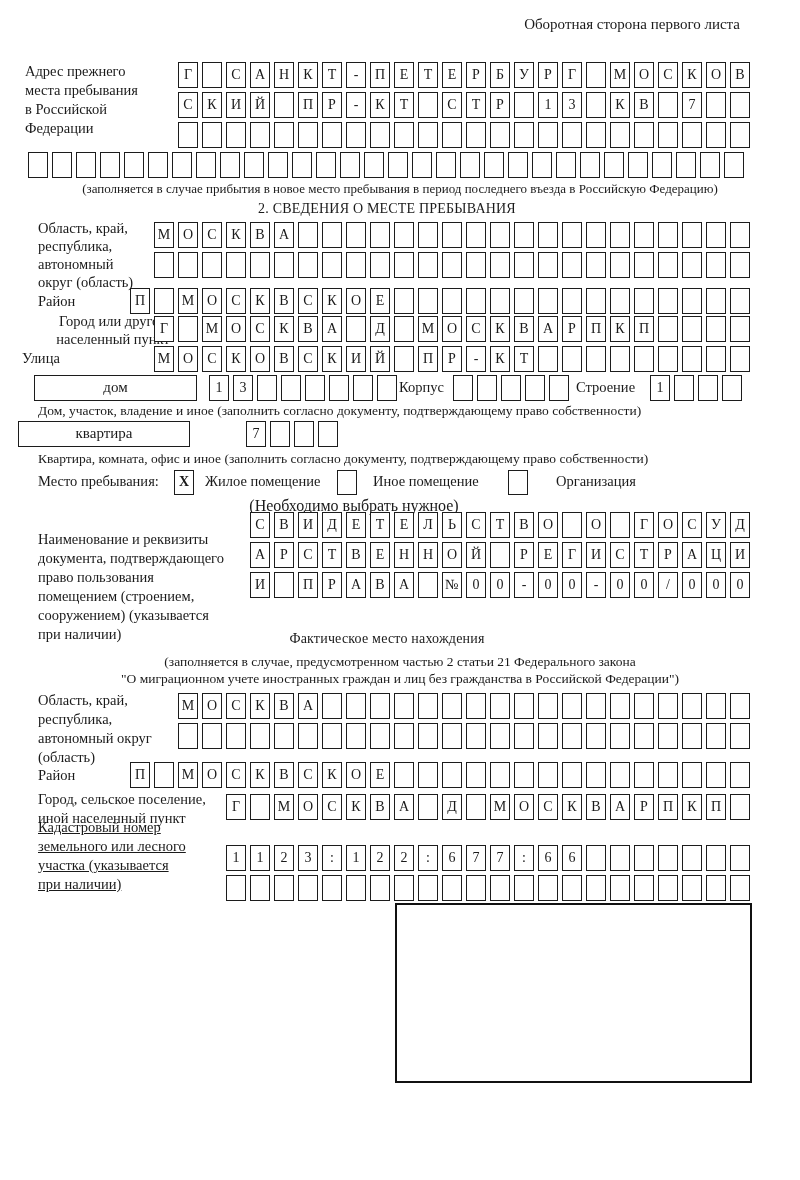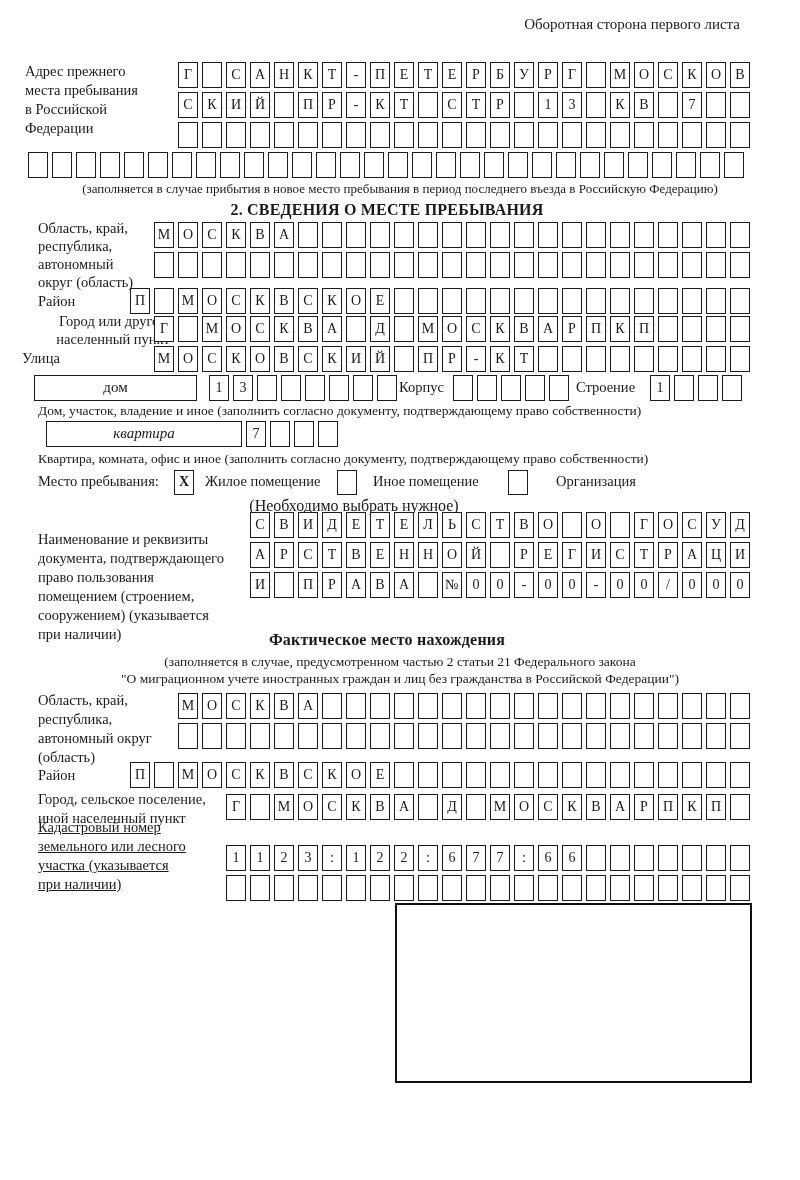--- a/index.html
+++ b/index.html
@@ -6,21 +6,21 @@
   .page{
     position:relative;width:800px;height:1180px;background:#ffffff;
     font-family:"Liberation Serif","DejaVu Serif",serif;color:#1a1a1a;overflow:hidden;
   }
   .abs{position:absolute;}
   .hdr-note{font-size:15px;}
   .lbl{font-size:14.5px;line-height:18px;white-space:pre-line;}
   .lbl19{font-size:14.5px;line-height:19px;white-space:pre-line;}
   .note{font-size:13px;text-align:center;width:800px;left:0;}
   .note2{font-size:13.5px;text-align:center;width:800px;left:0;}
-  .sec-title{font-size:16px;font-weight:bold;text-align:center;width:774px;left:0;letter-spacing:.2px;}
+  .sec-title{font-size:14px;font-weight:normal;text-align:center;width:774px;left:0;letter-spacing:.2px;}
   .cellrow{position:absolute;display:flex;gap:4px;}
   .cell{
     box-sizing:border-box;width:20px;height:26px;border:1.6px solid #1c1c1c;
     font-size:14px;line-height:23px;text-align:center;flex:0 0 auto;background:#fff;
   }
   .widebox{
     box-sizing:border-box;position:absolute;height:26px;border:1.6px solid #1c1c1c;
     font-size:15px;text-align:center;line-height:23px;background:#fff;
   }
   .chk{
@@ -325,21 +325,21 @@
     </div>
   <div class="abs inl" style="left:576px;top:379px;">Строение</div>
   <div class="cellrow" style="left:650px;top:375px;">
       <div class="cell">1</div>
       <div class="cell"></div>
       <div class="cell"></div>
       <div class="cell"></div>
     </div>
   <div class="abs" style="left:38px;top:403px;font-size:13.5px;">Дом, участок, владение и иное (заполнить согласно документу, подтверждающему право собственности)</div>
 
-  <div class="widebox" style="left:46px;top:421px;width:196px;font-style:italic;">квартира</div>
+  <div class="widebox" style="left:18px;top:421px;width:172px;">квартира</div>
   <div class="cellrow" style="left:246px;top:421px;">
       <div class="cell">7</div>
       <div class="cell"></div>
       <div class="cell"></div>
       <div class="cell"></div>
     </div>
   <div class="abs" style="left:38px;top:451px;font-size:13.5px;">Квартира, комната, офис и иное (заполнить согласно документу, подтверждающему право собственности)</div>
 
   <div class="abs inl" style="left:38px;top:473px;">Место пребывания:</div>
   <div class="chk" style="left:174px;top:470px;">X</div>

